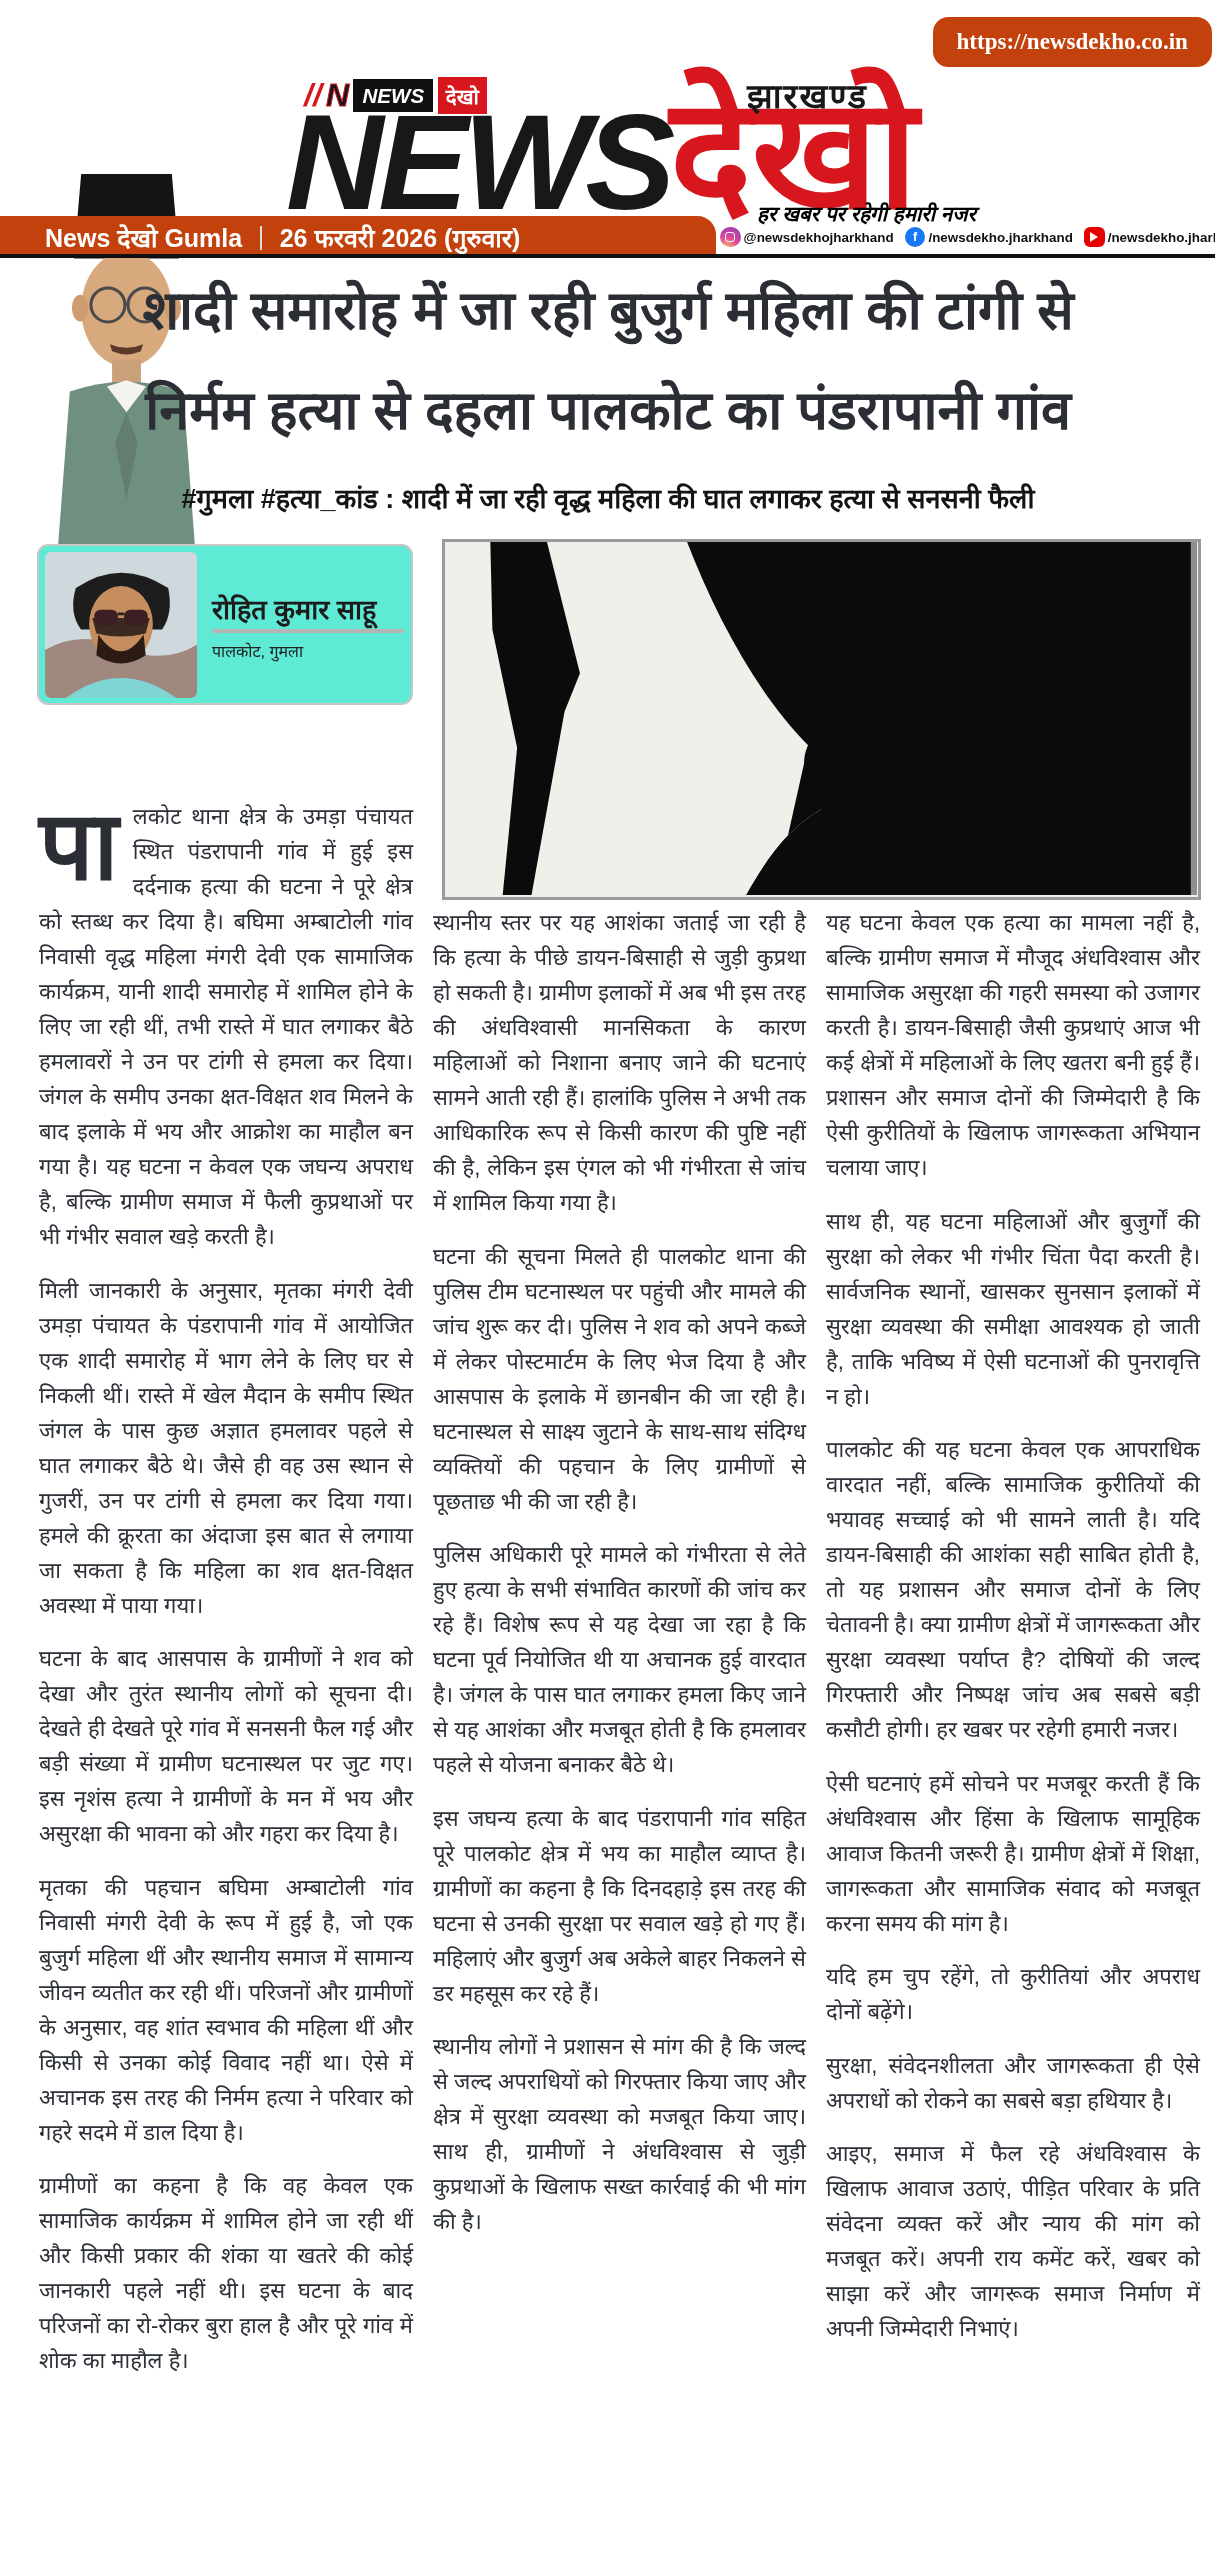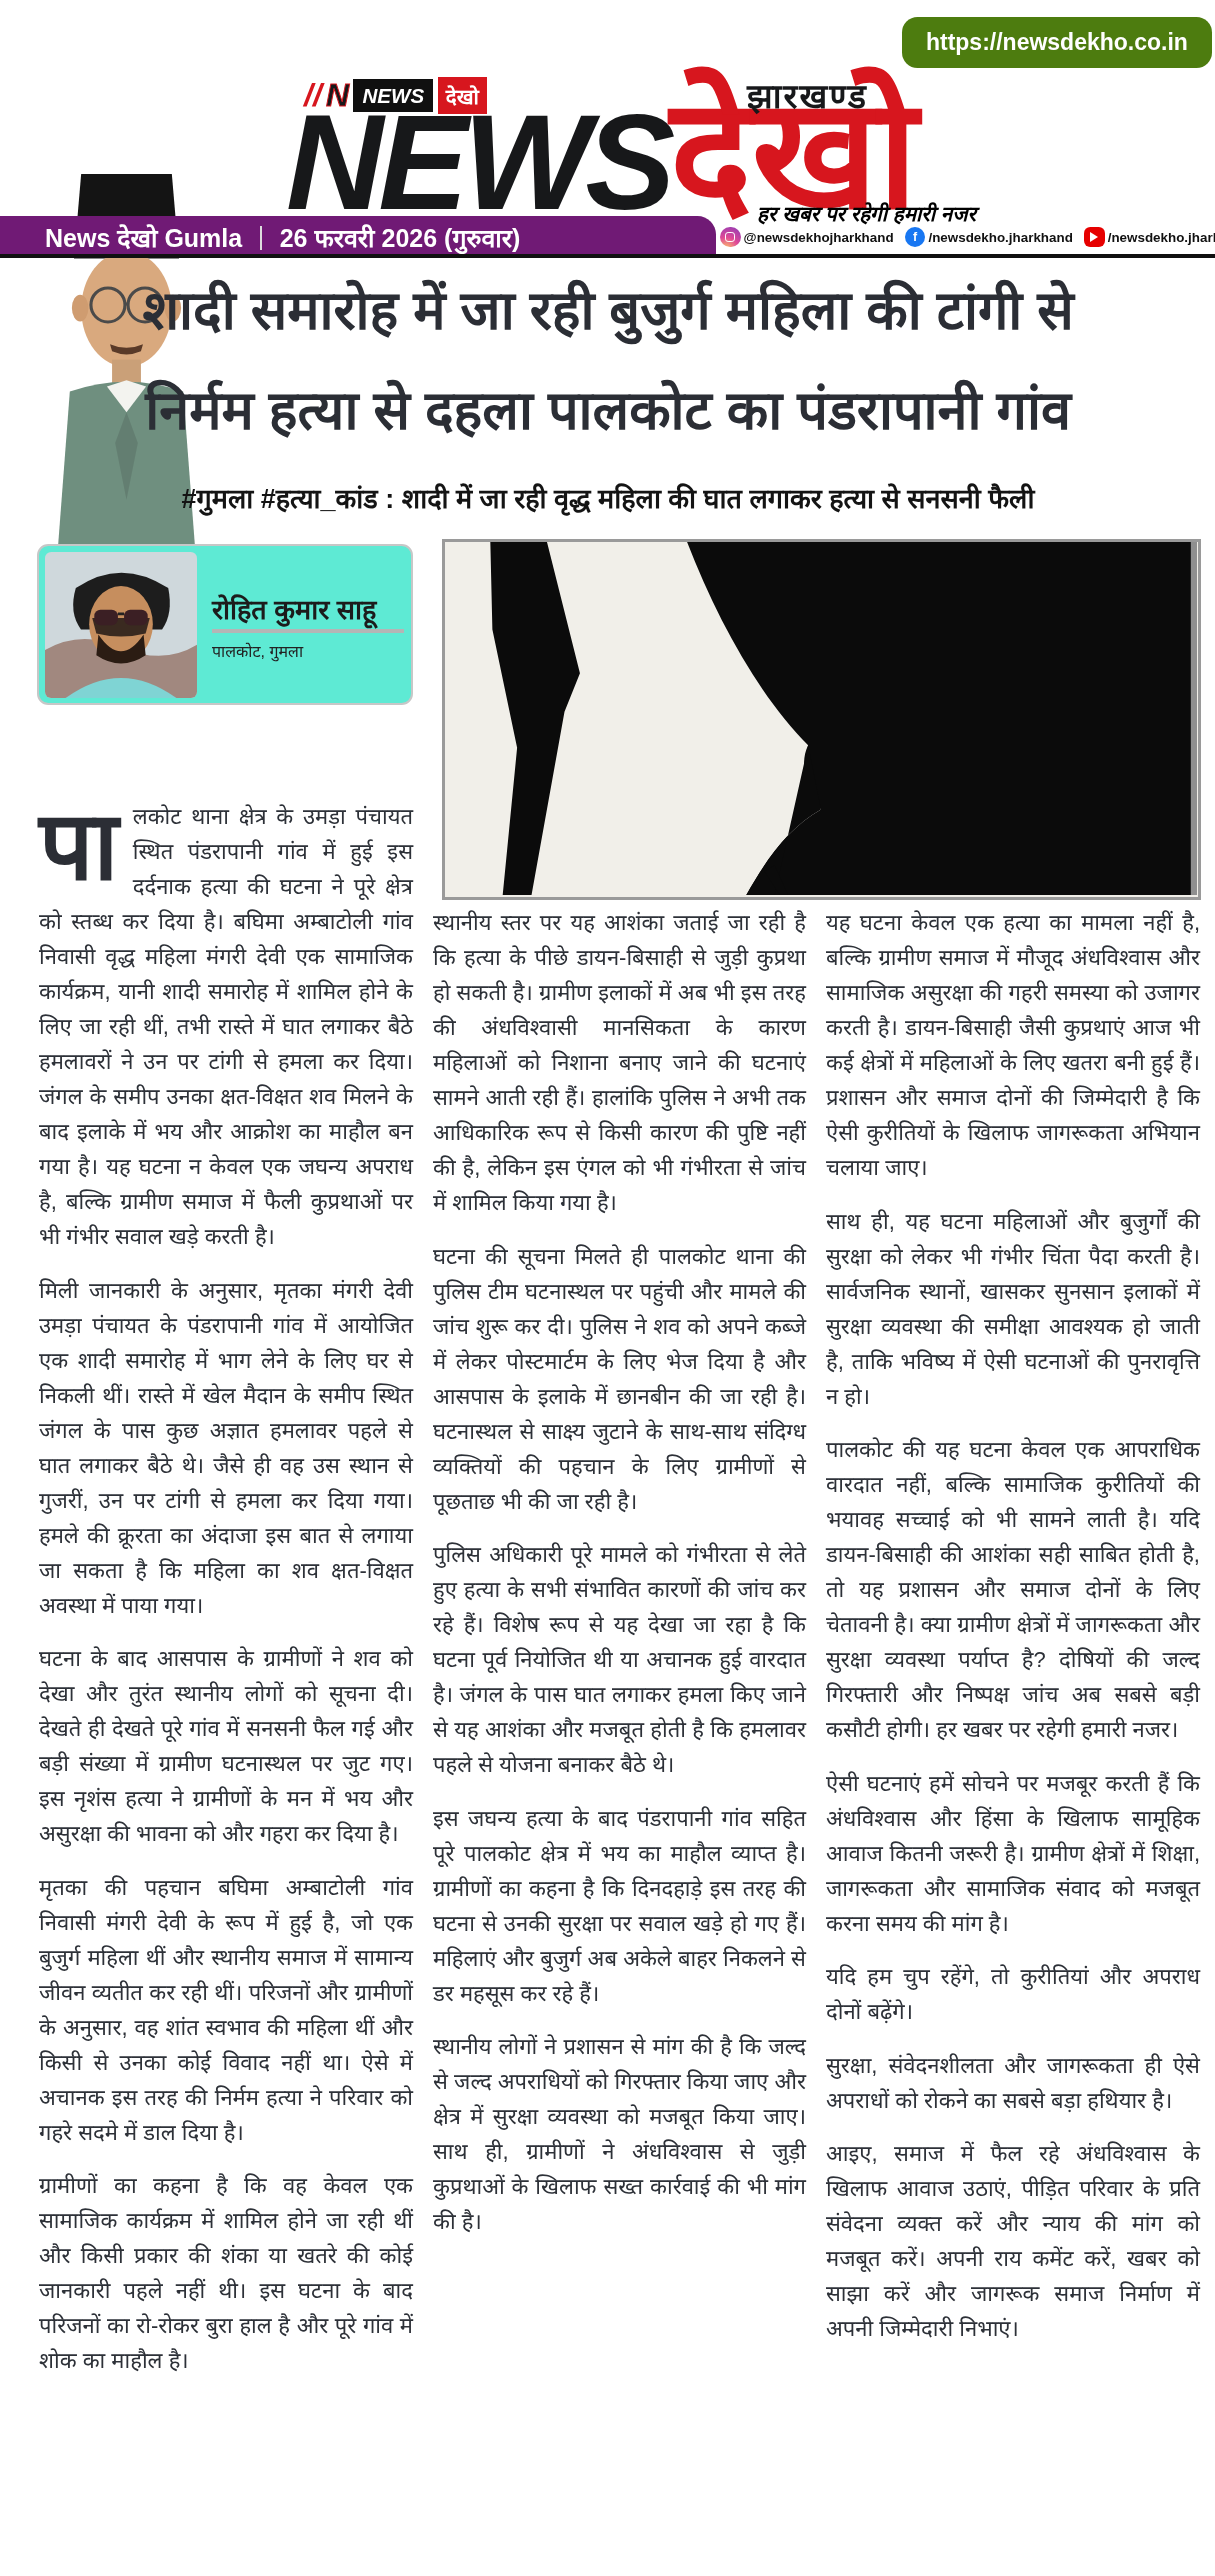--- a/index.html
+++ b/index.html
@@ -2,35 +2,35 @@
 <html style="font-size:8.2px"><head>
 <meta charset="utf-8">
 <style>
   * { margin:0; padding:0; box-sizing:border-box; }
   html,body { width:1216px; height:2859px; }
   body {
     position:relative; background:#ffffff; overflow:hidden;
     font-family:"Liberation Sans","DejaVu Sans",sans-serif; color:#2d3138;
   }
   
-  .url-badge{position:absolute;top:16.5px;right:4.1px;background:#4d7c0f;color:#fff;
-    font-size:23px;font-weight:bold;padding:12.4px 24px;border-radius:15.5px;}
+  .url-badge{position:absolute;top:16.5px;right:4.1px;background:#c2410c;color:#fff;
+    font-size:23px;font-weight:bold;padding:12.4px 24px;border-radius:15.5px;font-family:Liberation Serif, serif;}
   .portrait{position:absolute;left:49px;top:170px;width:155px;height:492px;}
   .logo-small{position:absolute;left:304px;top:77px;display:flex;align-items:center;gap:4.1px;}
   .logo-small .slashes{color:#d7161e;font-size:32px;font-weight:900;font-style:italic;}
   .logo-small .nmark{color:#17181a;font-size:32px;font-weight:900;font-style:italic;-webkit-text-stroke:1px #d7161e;}
   .logo-small .mini-news{background:#101010;color:#fff;font-size:20.6px;font-weight:900;font-style:italic;padding:4.1px 9.3px;}
   .logo-small .mini-dekho{background:#d7161e;color:#fff;font-size:20.6px;font-weight:900;padding:4.1px 8.2px;}
   .logo-news{position:absolute;left:286px;top:95px;font-size:135px;line-height:1;font-weight:900;
     font-style:italic;color:#17181a;letter-spacing:-5.2px;}
   .logo-dekho{position:absolute;left:670px;top:77px;font-size:154px;line-height:1;font-weight:800;color:#d7161e;}
   .logo-state{position:absolute;left:747px;top:72px;font-size:34px;font-weight:800;color:#17181a;letter-spacing:2.1px;}
   .logo-tagline{position:absolute;left:645px;top:199px;width:443px;text-align:center;
     font-size:20.6px;font-weight:800;font-style:italic;color:#000000;}
-  .edition-bar{position:absolute;left:0;top:216px;width:716px;height:41px;background:#701a75;
+  .edition-bar{position:absolute;left:0;top:216px;width:716px;height:41px;background:#c2410c;
     border-radius:0 18.5px 0 0;display:flex;align-items:center;gap:15.5px;padding-left:45px;
     color:#fff;font-size:25px;font-weight:700;}
   .edition-bar .sep{font-weight:300;color:#ddd;}
   .social-row{position:absolute;left:720px;top:222px;width:496px;height:30px;display:flex;
     align-items:center;gap:11.3px;font-size:13.4px;font-weight:800;color:#111;}
   .social-item{display:flex;align-items:center;gap:3px;}
   .sicon{width:20.6px;height:20.6px;border-radius:50%;display:flex;align-items:center;justify-content:center;
     color:#fff;font-size:12.4px;font-weight:900;flex:0 0 auto;}
   .sicon.ig{background:radial-gradient(circle at 30% 110%,#fdc468,#df4996 45%,#8a3ab9);}
   .sicon.fb{background:#1877f2;}

